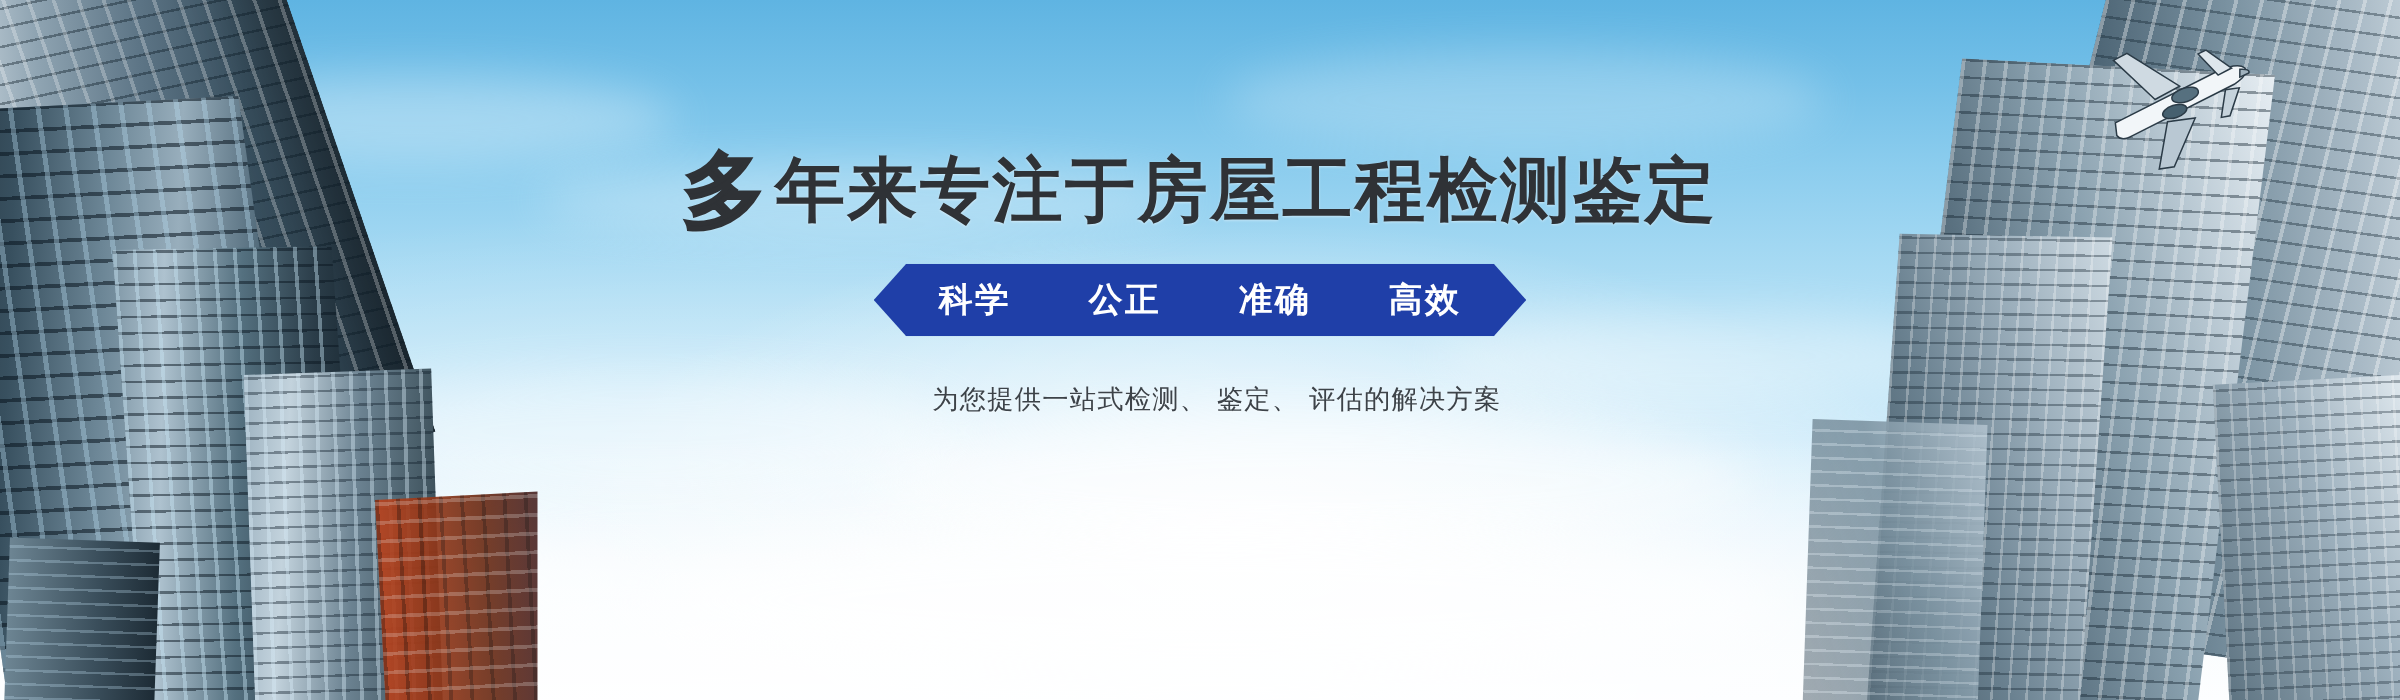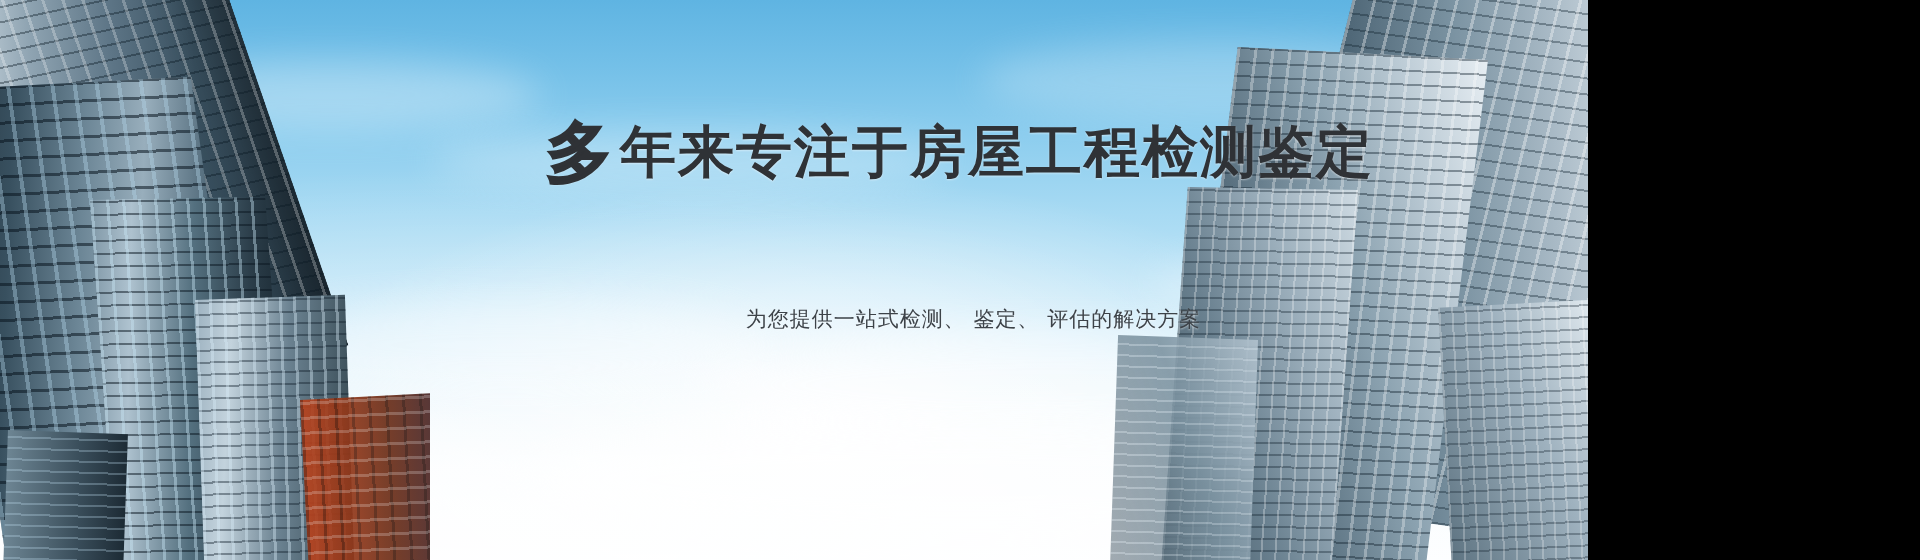--- a/index.html
+++ b/index.html
@@ -1,20 +1,20 @@
 <!DOCTYPE html>
 <html><head>
 <meta charset="utf-8">
 <style>
   html,body{margin:0;padding:0;background:#000;}
   body{font-family:"DejaVu Sans","Liberation Sans",sans-serif;}
 
   .banner{
     position:relative;
-    width:1588px;height:560px;
+    width:1920px;height:560px;
     overflow:hidden;
     background:#bfe4f6;
   }
 
   
   .sky{
     position:absolute;inset:0;
     background:
       radial-gradient(ellipse 900px 420px at 52% 78%, rgba(255,255,255,.92) 0%, rgba(255,255,255,0) 62%),
       radial-gradient(ellipse 1400px 560px at 30% 95%, rgba(255,255,255,.65) 0%, rgba(255,255,255,0) 65%),
@@ -304,17 +304,25 @@
       <path d="M168 56 Q176 58 174 61 L166 62 Z" fill="#9fb1bd"></path>
     </g>
   </svg>
 
   <div class="content">
 
     <div class="headline">
       <span class="lead">多</span><span>年来专注于房屋工程检测鉴定</span>
     </div>
 
+    <div class="ribbon-wrap">
+      <div class="ribbon">
+        <span class="kw">科学</span>
+        <span class="kw">公正</span>
+        <span class="kw">准确</span>
+        <span class="kw">高效</span>
+      </div>
+    </div>
 
     <div class="subtitle">为您提供一站式检测、 鉴定、 评估的解决方案</div>
 
   </div>
 </div>
 
 </body></html>

